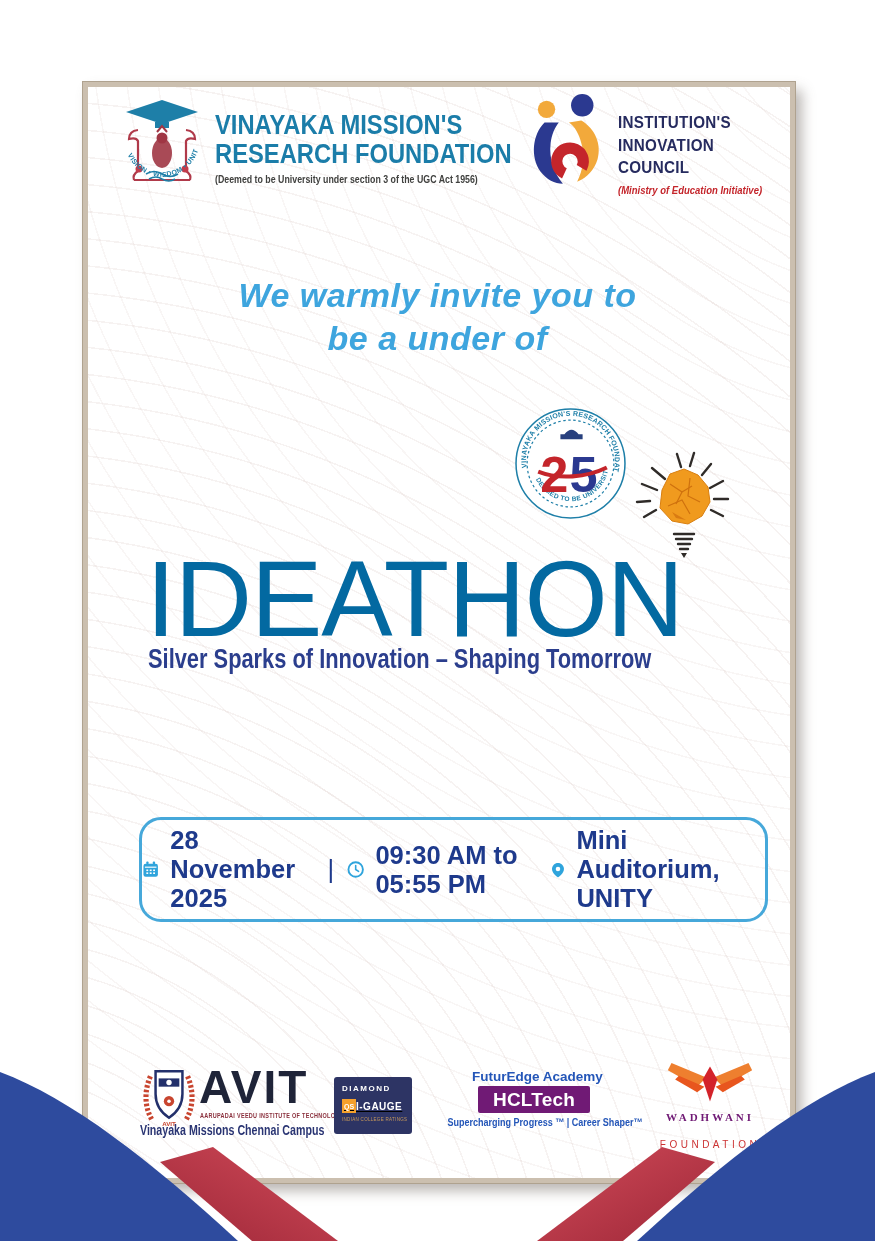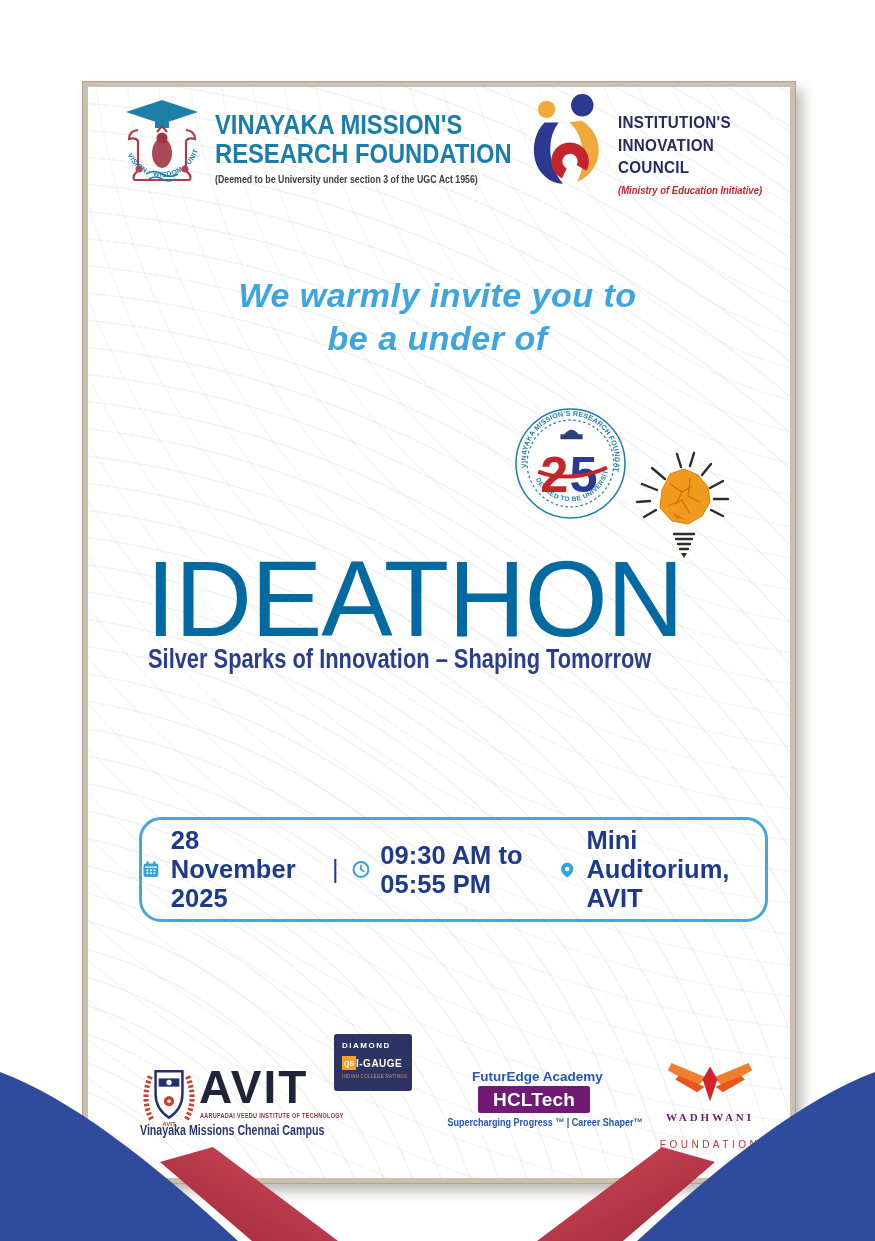--- a/index.html
+++ b/index.html
@@ -45,24 +45,24 @@
   .info-row{display:flex;align-items:center;gap:11px;font-weight:700;font-size:25.5px;color:#1E3A8C;}
   .info-divider{color:#1E3A8C;font-weight:400;padding:0 2px;}
   
   .avit-crest{position:absolute;left:142px;top:1066px;width:54px;height:62px;z-index:2;}
   .avit-big{position:absolute;left:199px;top:1064px;z-index:2;font-weight:800;font-size:46px;
             color:#1F2438;letter-spacing:2px;line-height:46px;}
   .avit-full{position:absolute;left:200px;top:1112px;z-index:2;font-weight:700;font-size:7px;color:#8A2F3C;
              letter-spacing:.4px;white-space:nowrap;transform:scaleX(.78);transform-origin:left top;}
   .avit-campus{position:absolute;left:140px;top:1122px;z-index:2;font-weight:800;font-size:14px;color:#2A3573;
                white-space:nowrap;transform:scaleX(.76);transform-origin:left top;}
-  .qs-badge{position:absolute;left:334px;top:1034px;width:78px;height:57px;box-sizing:border-box;z-index:2;
+  .qs-badge{position:absolute;left:334px;top:1077px;width:78px;height:57px;box-sizing:border-box;z-index:2;
             background:#2D3464;border-radius:3px;padding:7px 8px 5px 8px;}
   .qs-tier{font-weight:700;font-size:8px;color:#fff;letter-spacing:1.5px;}
-  .qs-row{display:flex;align-items:center;gap:0;margin-top:6px;}
+  .qs-row{display:flex;align-items:center;gap:0;margin-top:6px;text-decoration:underline;}
   .qs-mark{width:14px;height:14px;background:#F5A02B;color:#fff;font-weight:700;font-size:7px;
            display:flex;align-items:center;justify-content:center;}
   .qs-name{font-weight:800;font-size:10px;color:#fff;letter-spacing:.5px;}
   .qs-sub{margin-top:4px;font-size:4.5px;color:#C99A5A;letter-spacing:.3px;white-space:nowrap;}
   .hcl-academy{position:absolute;left:472px;top:1069px;width:130px;z-index:2;
                font-weight:800;font-size:13.5px;color:#2456B8;white-space:nowrap;}
   .hcl-box{position:absolute;left:478px;top:1086px;width:112px;height:27px;background:#701a75;z-index:2;
            display:flex;align-items:center;justify-content:center;border-radius:2px;
            color:#fff;font-weight:800;font-size:19px;letter-spacing:.2px;}
   .hcl-tagline{position:absolute;left:428px;top:1116px;width:216px;text-align:center;z-index:2;
@@ -201,21 +201,21 @@
         <circle cx="12" cy="12" r="10" fill="#fff" stroke="#2FA4DC" stroke-width="2.6"></circle>
         <path d="M12 6.5 V12 l4,2.6" fill="none" stroke="#2FA4DC" stroke-width="2.2" stroke-linecap="round"></path>
       </svg>
       <span>09:30 AM to 05:55 PM</span>
     </div>
     <div class="info-row">
       <svg width="24" height="24" viewBox="0 0 24 24">
         <path d="M12,1.5 C7,1.5 3,5.5 3,10.5 c0,7 9,12.5 9,12.5 s9,-5.5 9,-12.5 c0,-5 -4,-9 -9,-9 z" fill="#2FA4DC"></path>
         <circle cx="12" cy="10.5" r="3.4" fill="#fff"></circle>
       </svg>
-      <span>Mini Auditorium, AVIT</span>
+      <span>Mini Auditorium, UNITY</span>
     </div>
   </div>
 
   <svg class="avit-crest" viewBox="0 0 52 60">
     <path d="M8,10 C2,24 2,40 10,53" fill="none" stroke="#C8452F" stroke-width="5" stroke-dasharray="2.5 2"></path>
     <path d="M44,10 C50,24 50,40 42,53" fill="none" stroke="#C8452F" stroke-width="5" stroke-dasharray="2.5 2"></path>
     <path d="M13,5 h26 v22 c0,12 -7,19 -13,23 c-6,-4 -13,-11 -13,-23 Z" fill="#fff" stroke="#23306B" stroke-width="2.4"></path>
     <rect x="16" y="12" width="20" height="8" fill="#23306B"></rect>
     <circle cx="26" cy="16" r="2.6" fill="#fff"></circle>
     <circle cx="26" cy="34" r="5" fill="#C8452F"></circle>

